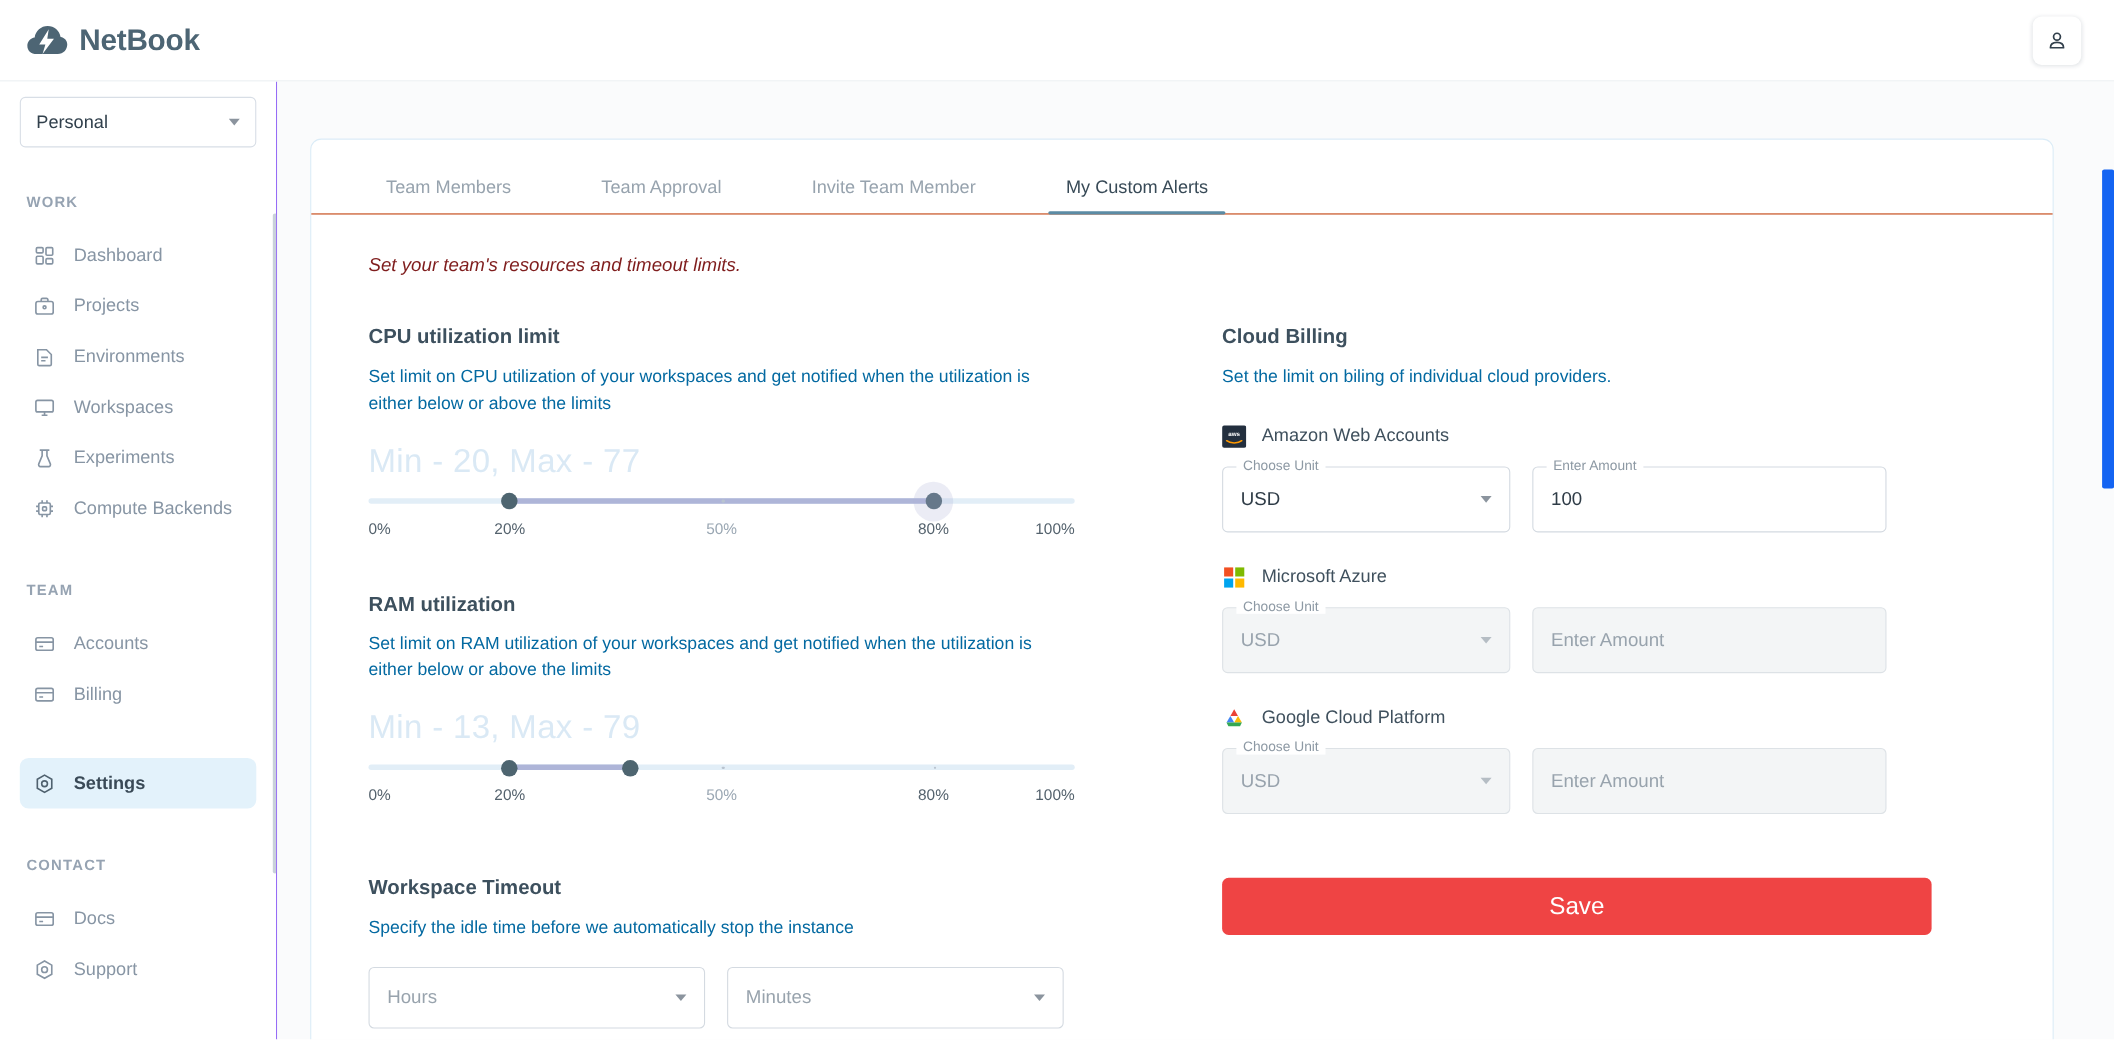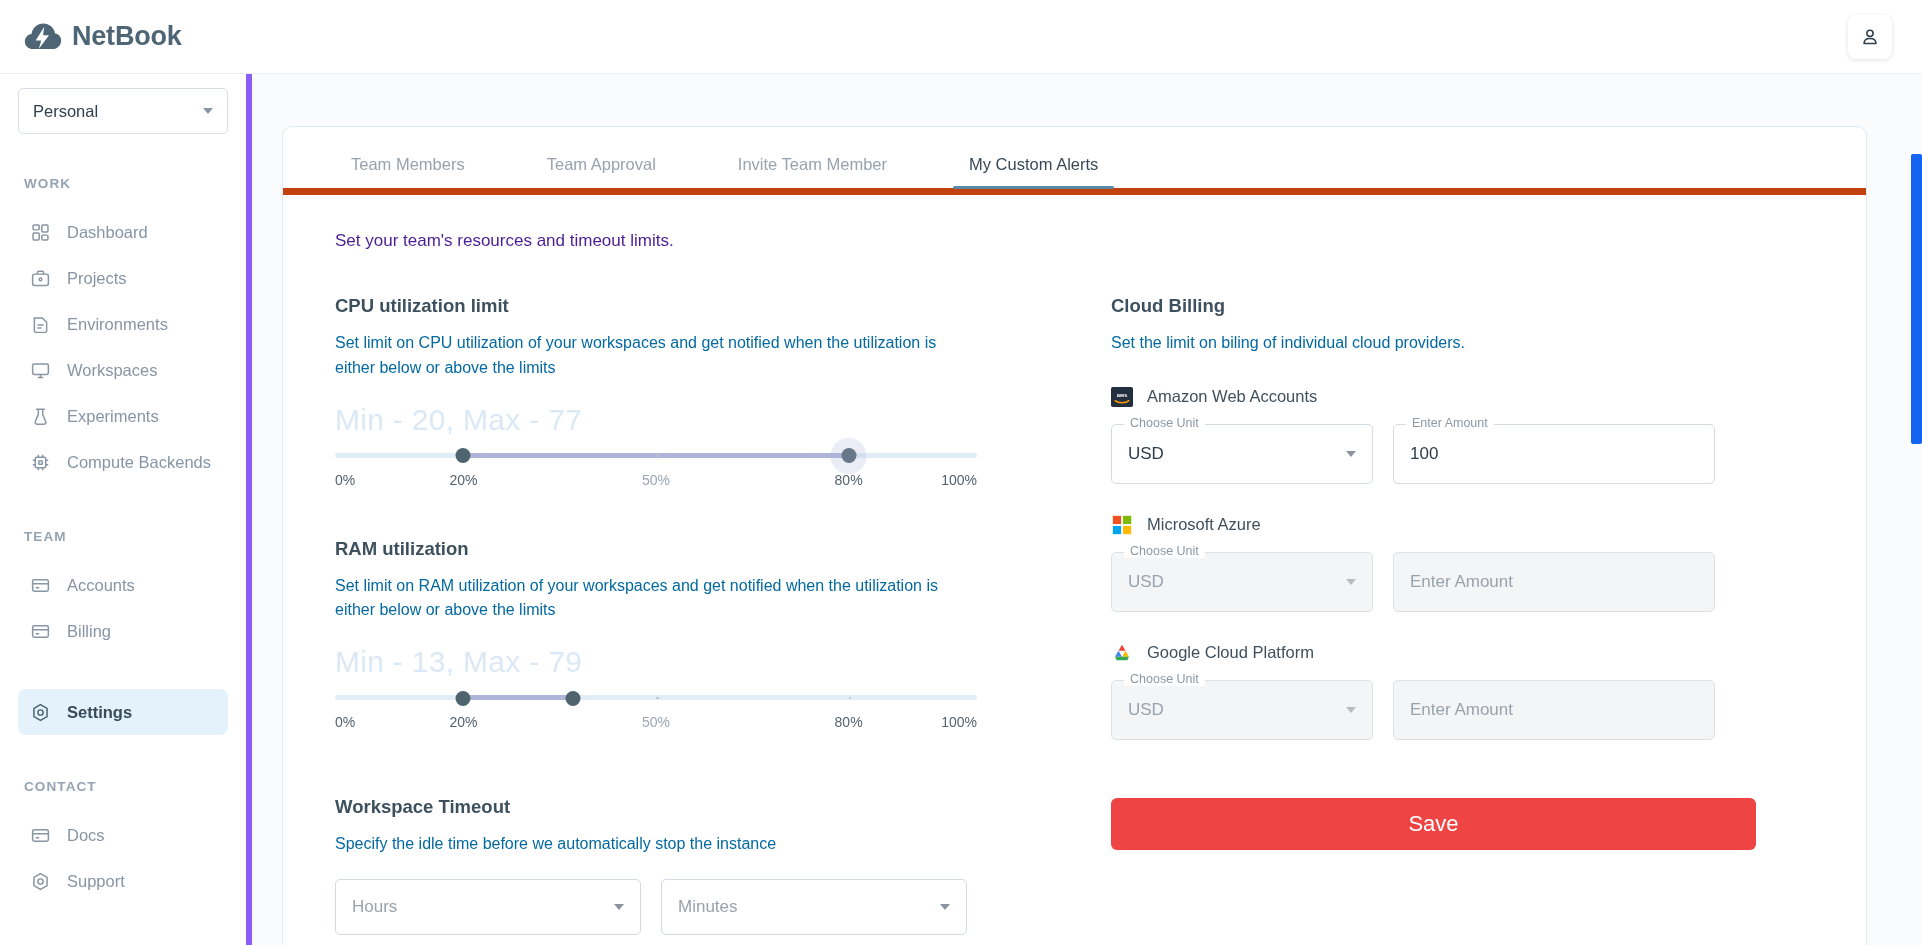--- a/index.html
+++ b/index.html
@@ -33,21 +33,21 @@
     cursor: pointer;
   }
 
   
   .body-row { flex: 1 1 auto; display: flex; min-height: 0; position: relative; }
 
   
   .sidebar {
     width: 252px; flex: 0 0 252px;
     background: #ffffff;
-    border-right: 6px solid #8b5cf6;
+    border-right: 1px solid #8b5cf6;
     padding: 14px 0 0 0;
     position: relative;
     overflow: hidden;
   }
   .workspace-select {
     margin: 0 18px 0 18px;
     height: 46px;
     border: 1px solid #d8dee6; border-radius: 5px;
     display: flex; align-items: center; padding: 0 14px;
     cursor: pointer; background: #fff;
@@ -94,36 +94,37 @@
     background: #ffffff;
     border: 1px solid #dbecf7;
     border-radius: 10px;
     width: 1585px; height: 900px;
     padding: 0 0 0 0;
     position: relative;
   }
   .tabs {
     display: flex; align-items: flex-end;
     padding: 0 0 0 52px; height: 68px;
-    border-bottom: 7px solid #c2410c;
+    border-bottom: 1px solid #c2410c;
   }
   .tab {
     font-size: 16.5px; color: #97a3ae;
     padding: 0 16px 14px 16px; cursor: pointer;
     position: relative; white-space: nowrap;
   }
   .tab + .tab { margin-left: 50px; }
   .tab.active { color: #384a57; font-weight: 400; }
   .tab.active:after {
     content: ""; position: absolute; left: 0; right: 0; bottom: -1px;
     height: 3px; background: #5b8ba4; border-radius: 2px;
   }
   .subtitle {
-    font-size: 17px; color: #4c1d95;
+    font-size: 17px; color: #7f1d1d;
     padding: 36px 0 0 52px;
+    font-style: italic;
   }
 
   .cols { display: flex; padding: 44px 0 0 52px; gap: 76px; }
   .col-left { width: 700px; flex: 0 0 700px; }
   .col-right { width: 645px; flex: 0 0 645px; }
 
   .sec-title {
     font-size: 18.5px; font-weight: 700; color: #3d505e; margin-bottom: 14px;
   }
   .sec-desc {

